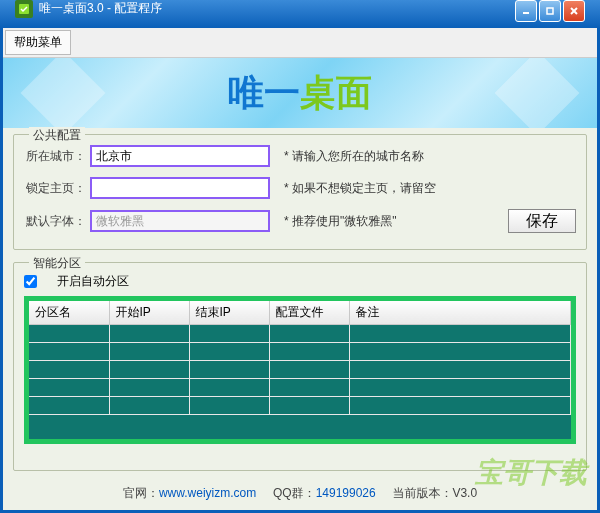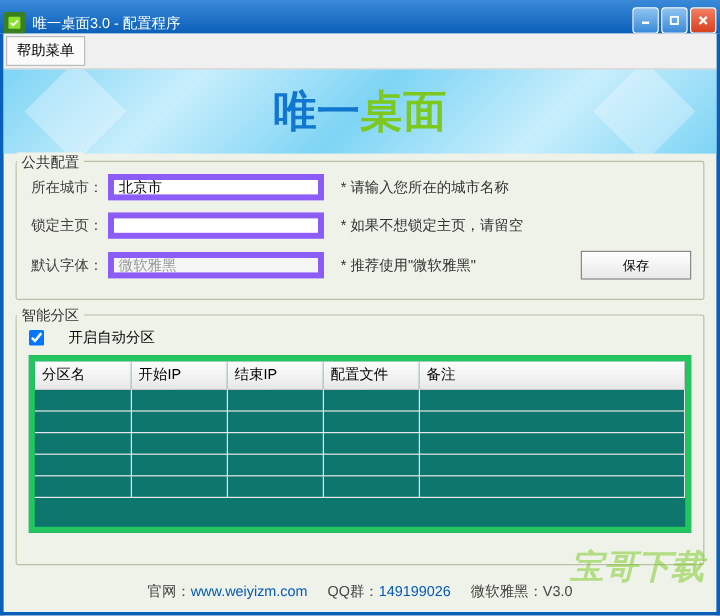--- a/index.html
+++ b/index.html
@@ -1,44 +1,44 @@
 <!DOCTYPE html>
 <html><head>
   <meta charset="utf-8">
   <style>
     * { box-sizing: border-box; margin: 0; padding: 0; }
     body { font-family: "Microsoft YaHei", SimSun, sans-serif; font-size: 12px; background: #fff; }
     .window { width: 600px; height: 513px; background: linear-gradient(to bottom, #0a5fb8 0%, #0a5fb8 30px); }
-    .titlebar { height: 28px; background: linear-gradient(to bottom, #3a8ad8, #0a5fb8); display: flex; align-items: flex-end; padding: 0 3px; color: #fff; }
+    .titlebar { height: 28px; background: linear-gradient(to bottom, #3a8ad8, #0a5fb8); display: flex; align-items: flex-start; padding: 0 15px; color: #fff; }
     .titlebar-icon { width: 18px; height: 18px; background: #3a8020; border-radius: 2px; margin-right: 6px; display: flex; align-items: center; justify-content: center; }
     .titlebar-icon svg { width: 14px; height: 14px; }
     .titlebar-text { flex: 1; font-size: 12px; }
     .winbtns { display: flex; gap: 2px; }
     .winbtn { width: 22px; height: 22px; border: 1px solid #fff; border-radius: 3px; display: flex; align-items: center; justify-content: center; cursor: pointer; }
     .winbtn.min, .winbtn.max { background: linear-gradient(to bottom, #8fc4f0, #3a8ad8); }
     .winbtn.close { background: linear-gradient(to bottom, #f08060, #d84020); }
     .winbtn svg { width: 10px; height: 10px; }
     .client { background: #eef2e8; height: 485px; border: 3px solid #0a5fb8; border-top: none; display: flex; flex-direction: column; justify-content: flex-end; }
     .menubar { background: #f0f0f0; border-bottom: 1px solid #ccc; padding: 2px; display: flex; }
     .menuitem { padding: 3px 8px; border: 1px solid #bbb; background: #fafafa; cursor: pointer; }
     .banner { height: 70px; background: linear-gradient(135deg, #7ed4f5 0%, #c8eefc 25%, #7ed4f5 50%, #c8eefc 75%, #7ed4f5 100%); display: flex; align-items: center; justify-content: center; position: relative; overflow: hidden; }
     .banner::before, .banner::after { content: ""; position: absolute; width: 60px; height: 60px; background: rgba(255,255,255,0.3); transform: rotate(45deg); }
     .banner::before { left: 30px; }
     .banner::after { right: 30px; }
     .banner-text { font-size: 36px; font-weight: bold; position: relative; z-index: 1; }
     .banner-text .b1 { color: #1076d0; }
     .banner-text .b2 { color: #7cc81e; }
     .fieldset { margin: 6px 10px; border: 1px solid #b8c0a8; border-radius: 2px; padding: 10px 10px 6px 10px; position: relative; }
-    .fieldset .legend { position: absolute; top: -8px; left: 0; background: #eef2e8; padding: 0 4px; color: #333; }
+    .fieldset .legend { position: absolute; top: -8px; left: 15px; background: #eef2e8; padding: 0 4px; color: #333; }
     .form-row { display: flex; align-items: center; margin-bottom: 10px; gap: 4px; }
     .form-row label { width: 62px; text-align: right; color: #404040; }
-    .form-row input[type=text] { width: 180px; height: 22px; border: 5px solid #8b5cf6; padding: 0 4px; font-size: 12px; background: #fff; }
+    .form-row input[type=text] { width: 180px; height: 22px; border: 2px solid #8b5cf6; padding: 0 4px; font-size: 12px; background: #fff; }
     .form-row input[disabled] { color: #999; background: #f5f5f5; }
     .hint { margin-left: 10px; color: #333; }
-    .save-btn { width: 92px; height: 24px; border: 1px solid #888; background: linear-gradient(to bottom, #fff, #e8e8e8); cursor: pointer; font-size: 11px; margin-left: auto; }
+    .save-btn { width: 68px; height: 24px; border: 1px solid #888; background: linear-gradient(to bottom, #fff, #e8e8e8); cursor: pointer; font-size: 16px; margin-left: auto; }
     .checkbox-row { display: flex; align-items: center; gap: 20px; margin-bottom: 6px; }
     .checkbox-row input { width: 13px; height: 13px; }
     .grid { border: 5px solid #22c55e; background: #0f766e; height: 148px; overflow: hidden; }
     .grid table { width: 100%; border-collapse: collapse; table-layout: fixed; }
     .grid th { background: linear-gradient(to bottom, #fefefe, #e8e8e8); border-right: 1px solid #c8c8c8; border-bottom: 1px solid #c8c8c8; padding: 3px 6px; text-align: left; font-weight: normal; font-size: 12px; }
     .grid td { border-right: 1px solid #e8e8e8; border-bottom: 1px solid #e8e8e8; padding: 3px 6px; font-size: 12px; height: 18px; white-space: nowrap; }
     .footer { text-align: center; padding: 8px 0; font-size: 12px; color: #444; }
     .footer a { color: #0058c0; text-decoration: none; }
     .watermark { position: absolute; right: 10px; bottom: 18px; font-size: 28px; font-weight: bold; color: rgba(120,200,30,0.5); font-style: italic; pointer-events: none; }
   </style>
@@ -168,17 +168,17 @@
           </tbody>
         </table>
       </div>
     </div>
 
     <div class="footer" style="position:relative;">
       <span>官网：</span><a>www.weiyizm.com</a>
       &nbsp;&nbsp;&nbsp;
       <span>QQ群：</span><a>149199026</a>
       &nbsp;&nbsp;&nbsp;
-      <span>微软雅黑：</span><span>V3.0</span>
+      <span>当前版本：</span><span>V3.0</span>
       <div class="watermark">宝哥下载</div>
     </div>
   </div>
 </div>
 
 </body></html>

